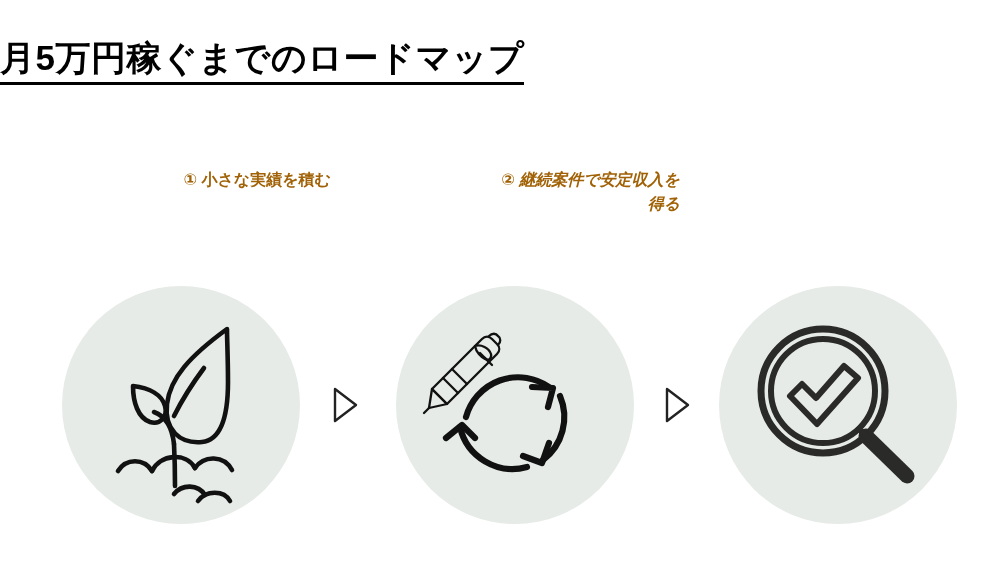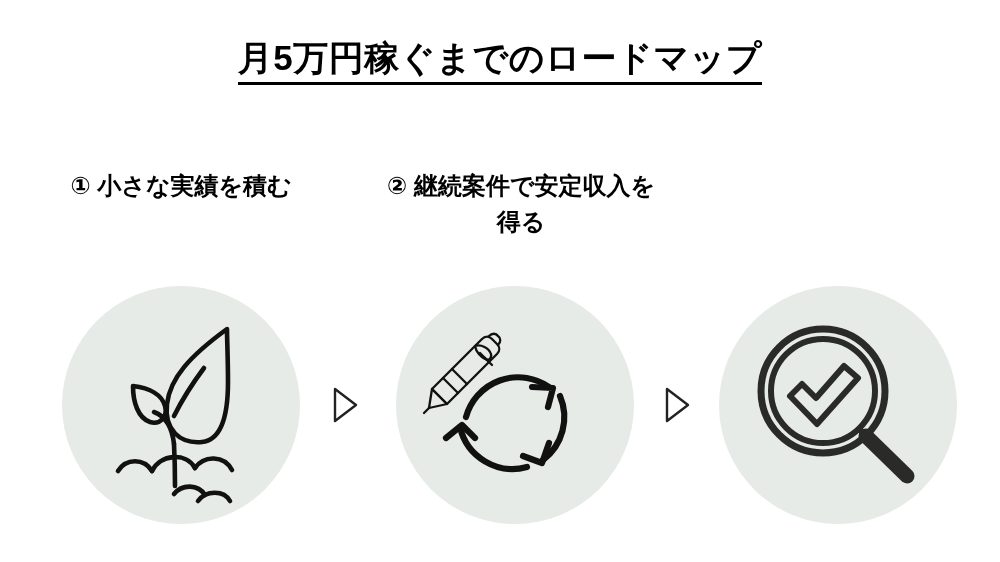--- a/index.html
+++ b/index.html
@@ -20,21 +20,20 @@
   .slide {
     position: relative;
     width: 1000px;
     height: 562px;
   }
   .title-wrap {
     position: absolute;
     top: 36px;
     left: 0;
     width: 1000px;
-    text-align: center;
   }
   .title {
     display: inline-block;
     font-size: 35px;
     font-weight: bold;
     letter-spacing: 0.5px;
     line-height: 1.25;
     color: #000000;
     border-bottom: 3px solid #000000;
     padding-bottom: 2px;
@@ -48,29 +47,30 @@
     width: 1000px;
     height: 562px;
   }
   .col {
     position: absolute;
     top: 168px;
     width: 300px;
     text-align: center;
   }
   .col-1 { left: 31px; }
-  .col-2 { left: 371px; }
+  .col-2 { left: 380px; font-style: italic; }
   .col-3 { left: 688px; }
 
   .step-label {
-    font-size: 24px;
+    font-size: 16px;
     font-weight: bold;
     line-height: 1.5;
-    color: #000000;
+    color: #a16207;
     white-space: pre-line;
+    text-align: right;
   }
 
   
   .circle {
     position: absolute;
     top: 286px;
     width: 238px;
     height: 238px;
     border-radius: 50%;
     background: #e6ebe7;

